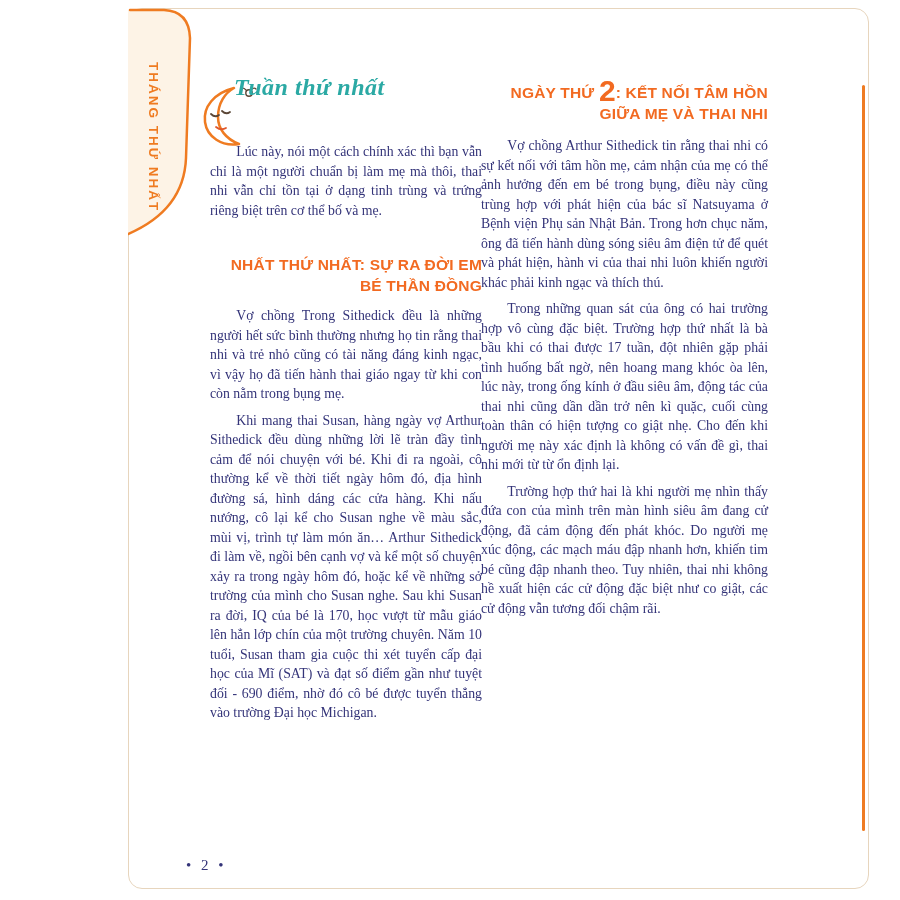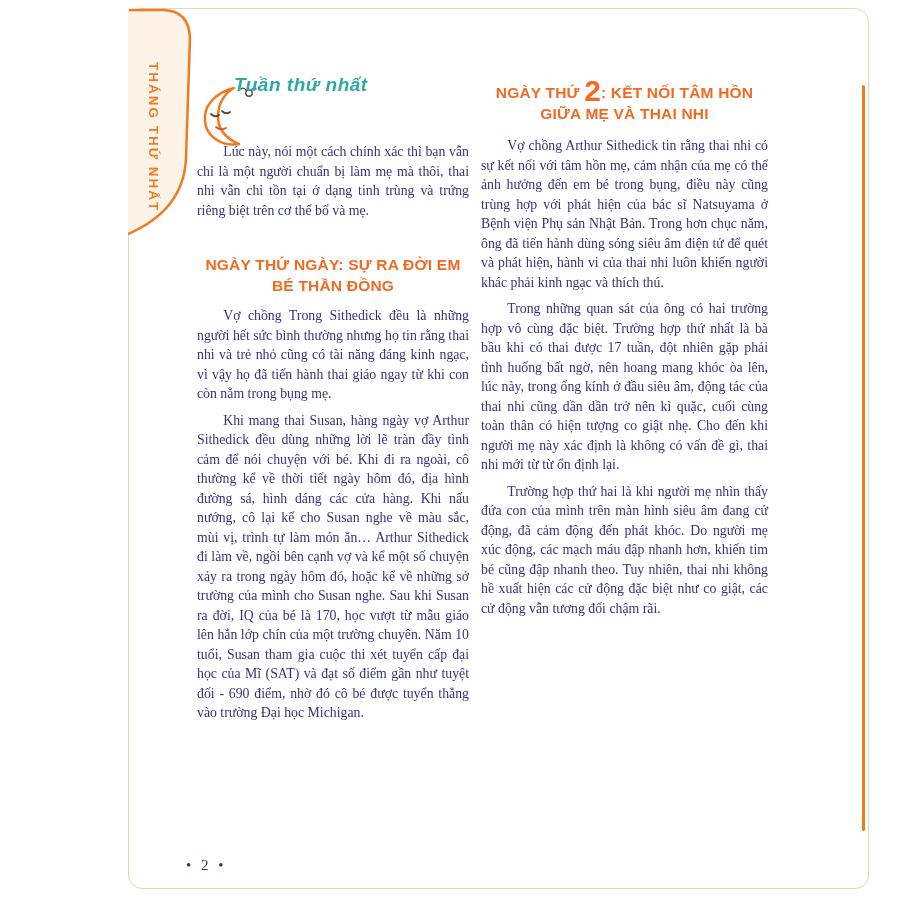--- a/index.html
+++ b/index.html
@@ -17,32 +17,32 @@
     position:absolute;left:146px;top:62px;height:166px;
     writing-mode:vertical-rl;text-orientation:mixed;
     font-family:"Liberation Sans", sans-serif;font-weight:bold;
     color:#ef7b21;font-size:13.5px;letter-spacing:2px;white-space:nowrap;
   }
   
   .moon{position:absolute;left:194px;top:84px;width:64px;height:66px;}
   
   .week-title{
     position:absolute;left:234px;top:74px;
-    font-family:Liberation Sans, sans-serif;font-style:italic;font-weight:bold;
-    color:#2ba9a4;font-size:19px;letter-spacing:0.5px;
+    font-family:Liberation Serif, serif;font-style:italic;font-weight:bold;
+    color:#2ba9a4;font-size:24px;letter-spacing:0.5px;
   }
   
   .col{position:absolute;text-align:justify;font-size:13.8px;line-height:19.5px;}
-  .col-left{left:197px;top:142px;width:272px;}
+  .col-left{left:210px;top:142px;width:272px;}
   .col-right{left:481px;top:80px;width:287px;}
   .col p{margin:0 0 7px 0;text-indent:1.9em;}
   .heading{
     font-family:"Liberation Sans", sans-serif;font-weight:bold;
     color:#f26a21;font-size:15.5px;line-height:21px;
-    margin:34px 0 10px 0;text-align:center;text-indent:0;letter-spacing:0.2px;
+    margin:34px 0 10px 0;text-align:right;text-indent:0;letter-spacing:0.2px;
   }
   .col-right .heading{margin-top:0;margin-bottom:12px;}
   .heading .big-num{
     font-size:30px;line-height:21px;vertical-align:-3px;letter-spacing:0;
   }
   
   .right-rule{
     position:absolute;left:862px;top:85px;width:3px;height:746px;
     background:#ef7b21;border-radius:2px;
   }
@@ -72,21 +72,21 @@
     <path d="M22 43 q5 4 10 1" fill="none" stroke="#e0582a" stroke-width="1.8" stroke-linecap="round"></path>
     <circle cx="55" cy="9" r="3.2" fill="#fff" stroke="#5a4636" stroke-width="1.4"></circle>
     <path d="M52 6 q-3 -3 -5 -1 M57 6 q3 -3 5 -1" fill="none" stroke="#5a4636" stroke-width="1.2" stroke-linecap="round"></path>
   </svg>
 </div>
 
 <div class="week-title">Tuần thứ nhất</div>
 
 <div class="col col-left">
   <p>Lúc này, nói một cách chính xác thì bạn vẫn chỉ là một người chuẩn bị làm mẹ mà thôi, thai nhi vẫn chỉ tồn tại ở dạng tinh trùng và trứng riêng biệt trên cơ thể bố và mẹ.</p>
-  <h2 class="heading">NGÀY THỨ NGÀY: SỰ RA ĐỜI EM BÉ THẦN ĐỒNG</h2>
+  <h2 class="heading">NHẤT THỨ NHẤT: SỰ RA ĐỜI EM BÉ THẦN ĐỒNG</h2>
   <p>Vợ chồng Trong Sithedick đều là những người hết sức bình thường nhưng họ tin rằng thai nhi và trẻ nhỏ cũng có tài năng đáng kinh ngạc, vì vậy họ đã tiến hành thai giáo ngay từ khi con còn nằm trong bụng mẹ.</p>
   <p>Khi mang thai Susan, hàng ngày vợ Arthur Sithedick đều dùng những lời lẽ tràn đầy tình cảm để nói chuyện với bé. Khi đi ra ngoài, cô thường kể về thời tiết ngày hôm đó, địa hình đường sá, hình dáng các cửa hàng. Khi nấu nướng, cô lại kể cho Susan nghe về màu sắc, mùi vị, trình tự làm món ăn… Arthur Sithedick đi làm về, ngồi bên cạnh vợ và kể một số chuyện xảy ra trong ngày hôm đó, hoặc kể về những sở trường của mình cho Susan nghe. Sau khi Susan ra đời, IQ của bé là 170, học vượt từ mẫu giáo lên hẳn lớp chín của một trường chuyên. Năm 10 tuổi, Susan tham gia cuộc thi xét tuyển cấp đại học của Mĩ (SAT) và đạt số điểm gần như tuyệt đối - 690 điểm, nhờ đó cô bé được tuyển thẳng vào trường Đại học Michigan.</p>
 </div>
 
 <div class="col col-right">
   <h2 class="heading"><span>NGÀY THỨ </span><span class="big-num">2</span><span>: KẾT NỐI TÂM HỒN GIỮA MẸ VÀ THAI NHI</span></h2>
   <p>Vợ chồng Arthur Sithedick tin rằng thai nhi có sự kết nối với tâm hồn mẹ, cảm nhận của mẹ có thể ảnh hưởng đến em bé trong bụng, điều này cũng trùng hợp với phát hiện của bác sĩ Natsuyama ở Bệnh viện Phụ sản Nhật Bản. Trong hơn chục năm, ông đã tiến hành dùng sóng siêu âm điện tử để quét và phát hiện, hành vi của thai nhi luôn khiến người khác phải kinh ngạc và thích thú.</p>
   <p>Trong những quan sát của ông có hai trường hợp vô cùng đặc biệt. Trường hợp thứ nhất là bà bầu khi có thai được 17 tuần, đột nhiên gặp phải tình huống bất ngờ, nên hoang mang khóc òa lên, lúc này, trong ống kính ở đầu siêu âm, động tác của thai nhi cũng dần dần trở nên kì quặc, cuối cùng toàn thân có hiện tượng co giật nhẹ. Cho đến khi người mẹ này xác định là không có vấn đề gì, thai nhi mới từ từ ổn định lại.</p>
   <p>Trường hợp thứ hai là khi người mẹ nhìn thấy đứa con của mình trên màn hình siêu âm đang cử động, đã cảm động đến phát khóc. Do người mẹ xúc động, các mạch máu đập nhanh hơn, khiến tim bé cũng đập nhanh theo. Tuy nhiên, thai nhi không hề xuất hiện các cử động đặc biệt như co giật, các cử động vẫn tương đối chậm rãi.</p>
 </div>

